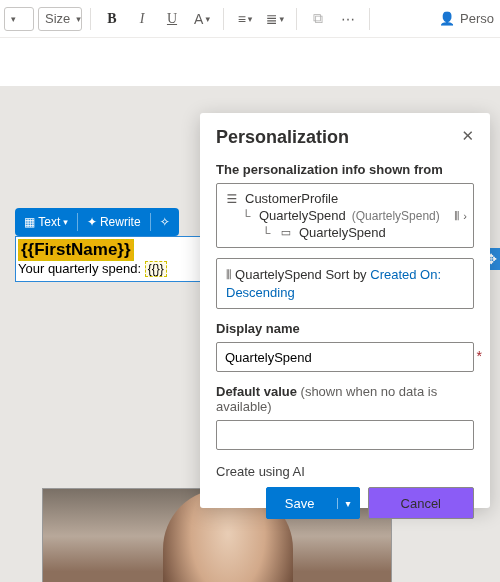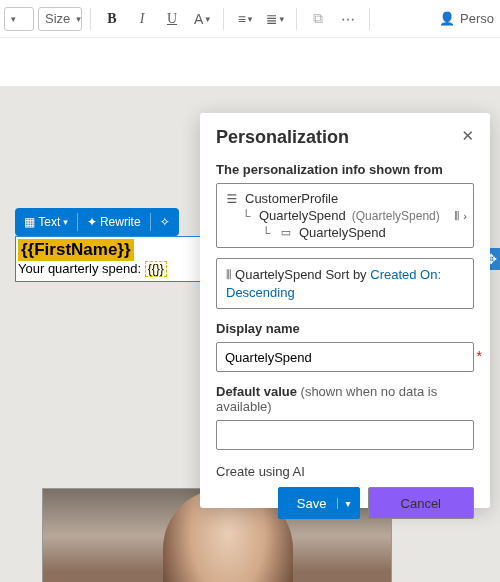--- a/index.html
+++ b/index.html
@@ -262,21 +262,21 @@
     border:1px solid #8a8886;
     background:#8b5cf6;
     color:#323130;
     cursor:pointer;
   }
   .btn.primary {
     background:#0078d4;
     border-color:#0078d4;
     color:#fff;
     padding:0 8px 0 18px;
-    gap:10px;
+    gap:22px;
   }
   .btn.primary .split { border-left:1px solid rgba(255,255,255,.5); padding-left:8px; font-size:10px; }
 </style>
 </head>
 <body>
 
 <div class="ribbon">
   <div class="sel" style="width:30px;">
     <span class="chev">▾</span>
   </div>

